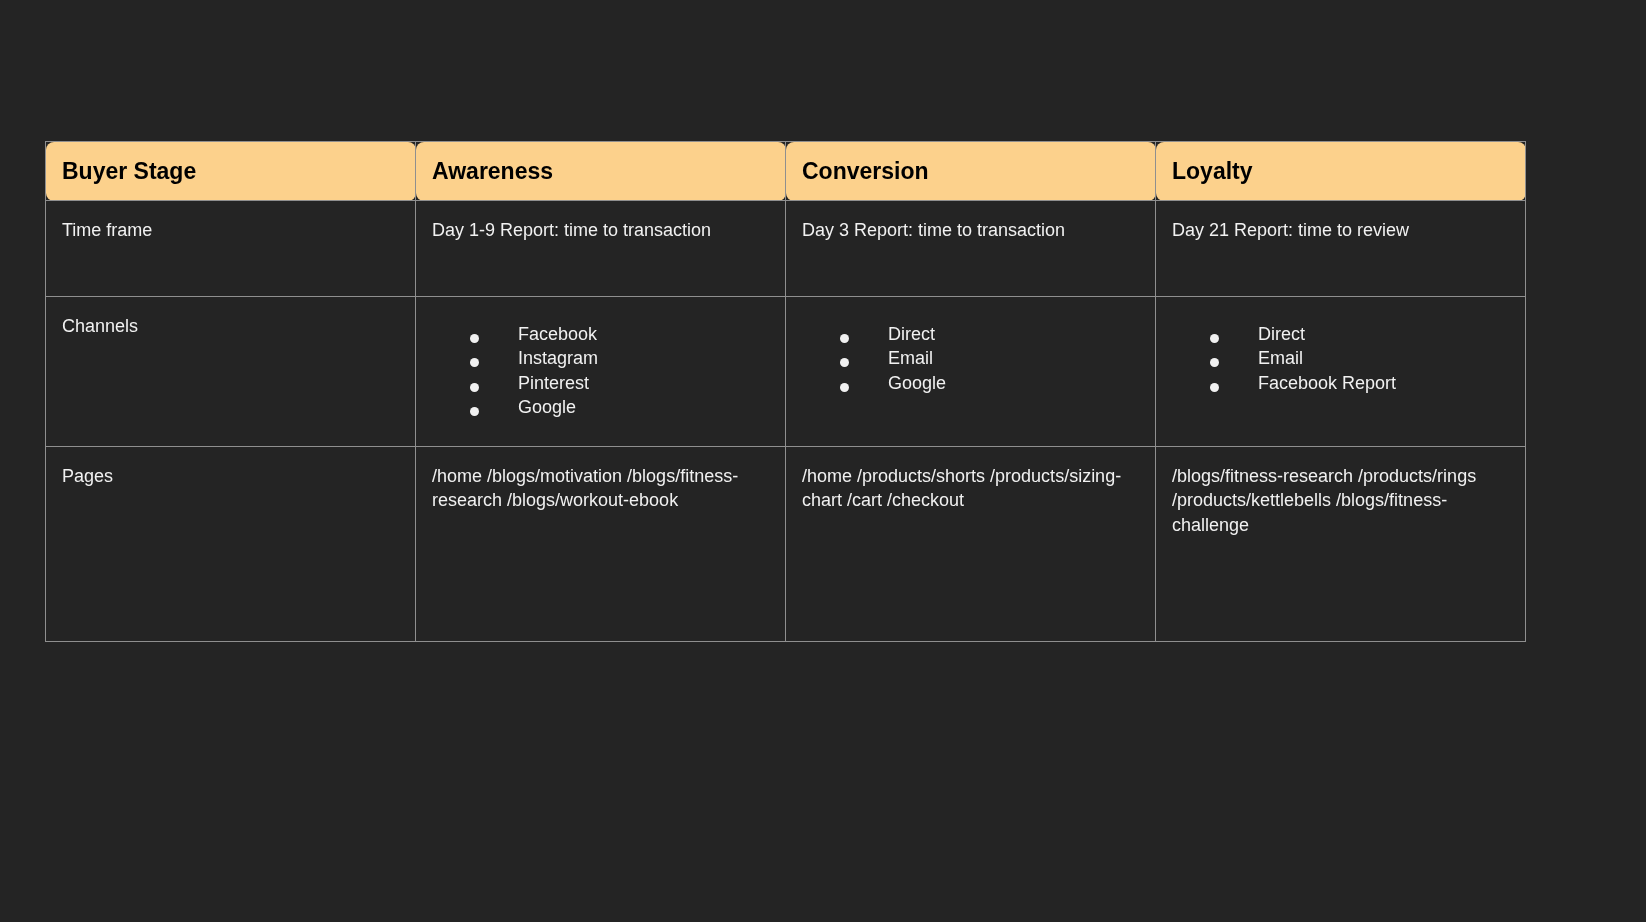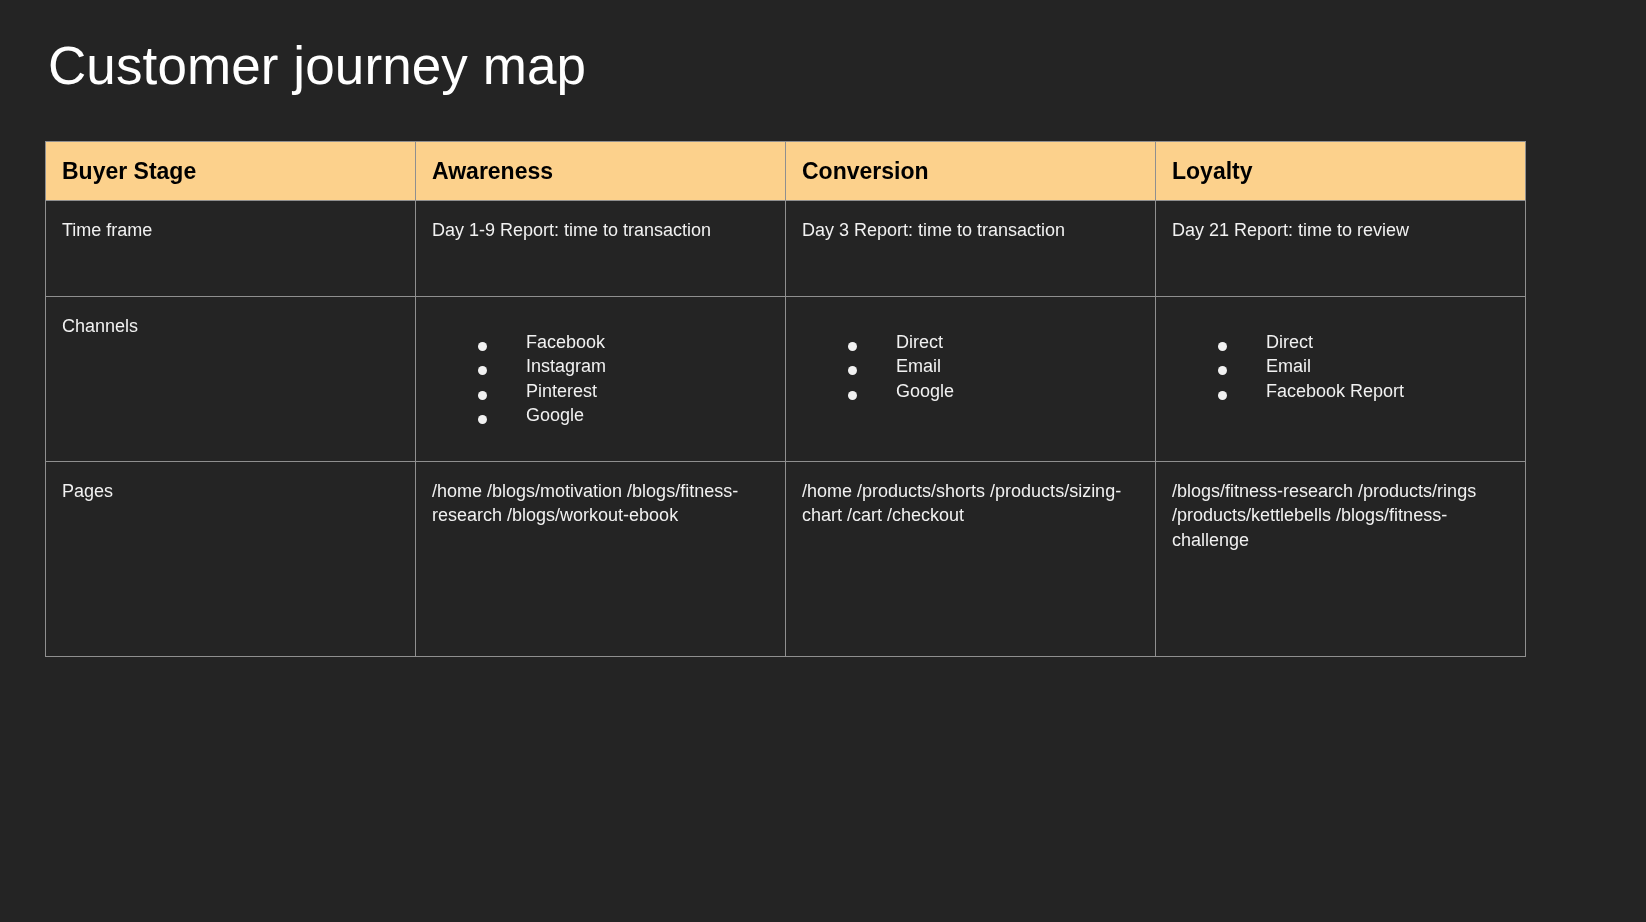--- a/index.html
+++ b/index.html
@@ -60,20 +60,21 @@
   .journey-table thead th {
     background: #fcd18c;
     color: #000000;
     text-align: left;
     font-size: 23px;
     font-weight: bold;
     height: 59px;
     padding: 0 0 0 16px;
     vertical-align: middle;
     white-space: nowrap;
+    border-radius: 8px;
   }
 
   
   .journey-table tbody td {
     color: #f1f1f1;
     font-size: 18px;
     font-weight: 300;
     line-height: 1.36;
     padding: 17px 14px 17px 16px;
   }
@@ -83,21 +84,21 @@
   .row-brandgoal td   { height: 96px; }
   .row-channels td    { height: 150px; }
   .row-pages td       { height: 195px; }
   .cell-text { white-space: normal; }
 
   .label-cell { white-space: nowrap; }
 
   
   ul.bullets {
     list-style: none;
-    margin: 16px;
+    margin: 8px;
     padding: 0 0 0 30px;
   }
   ul.bullets li {
     position: relative;
     padding-left: 48px;
     line-height: 1.36;
     white-space: nowrap;
   }
   ul.bullets li .dot {
     position: absolute;
@@ -108,21 +109,20 @@
     border-radius: 50%;
     background: #f1f1f1;
     display: block;
   }
 </style>
 </head>
 <body>
 
 <div class="slide">
 
-  <div class="page-title">Customer journey map</div>
 
   <table class="journey-table">
     <colgroup>
       <col class="c-label">
         <col class="c-stage">
         <col class="c-stage">
         <col class="c-stage">
     </colgroup>
 
     <thead>

